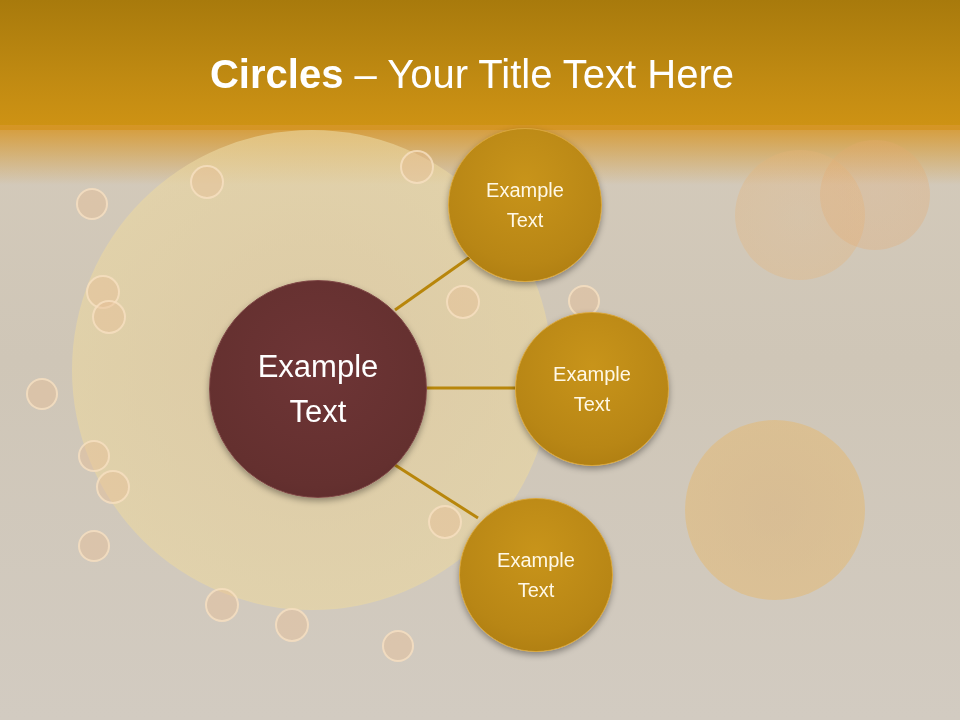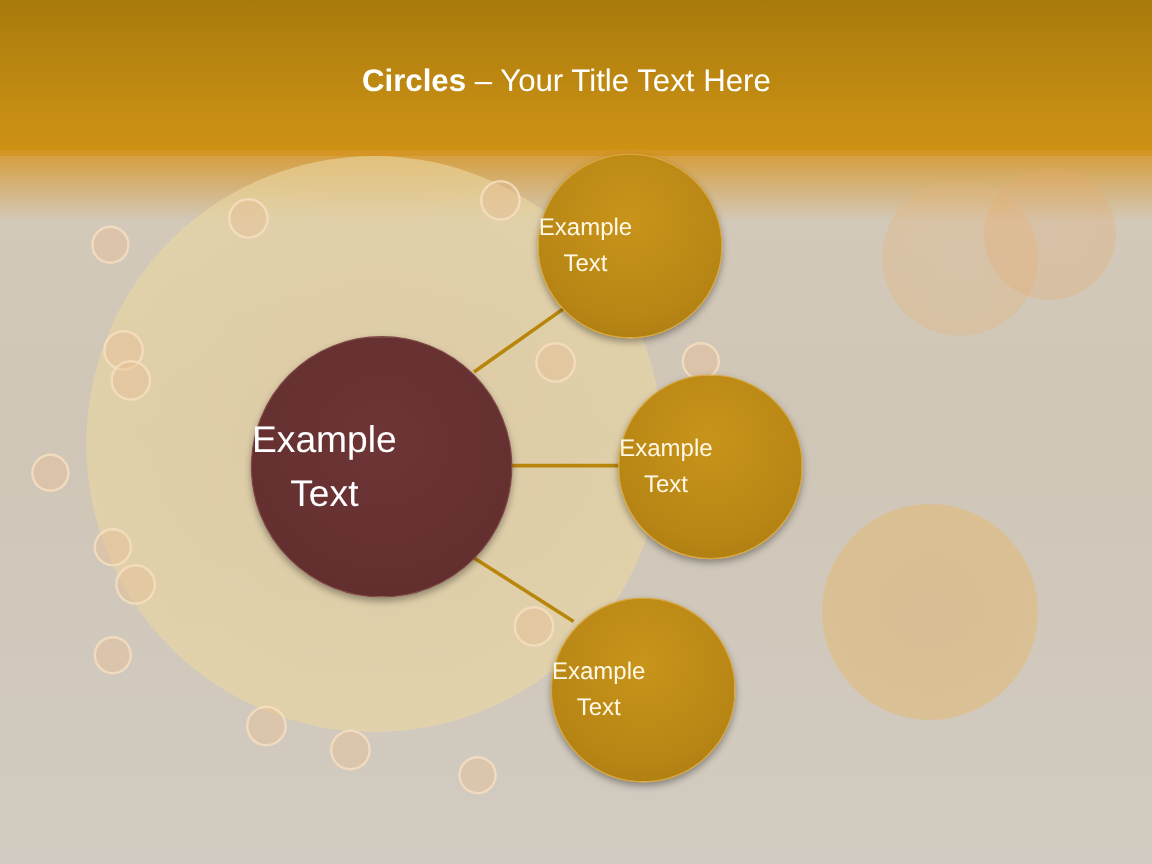--- a/index.html
+++ b/index.html
@@ -4,35 +4,35 @@
 <style>
   html, body { margin:0; padding:0; }
   body { width:960px; height:720px; overflow:hidden; position:relative;
     font-family: "Liberation Sans", "DejaVu Sans", sans-serif;
     background: linear-gradient(to bottom, #d6ccbc 0%, #cfc6b7 50%, #d2cbc1 100%); }
   .header { position:absolute; left:0; top:0; width:960px; height:130px;
     background: linear-gradient(to bottom, #a87a0c 0%, #c08a12 60%, #cf9314 100%); }
   .header-fade { position:absolute; left:0; top:125px; width:960px; height:60px;
     background: linear-gradient(to bottom, rgba(214,150,40,0.9), rgba(214,180,120,0)); }
   .title { position:absolute; left:0; top:52px; width:944px; text-align:center;
-    color:#fff; font-size:26px; }
+    color:#fff; font-size:40px; }
   .title b { font-weight:bold; }
   .bg-cell { position:absolute; border-radius:50%; }
   .cell-main { left:72px; top:130px; width:480px; height:480px;
     background: radial-gradient(circle at 50% 50%, rgba(230,205,150,0.55) 0%, rgba(235,215,160,0.6) 70%, rgba(250,240,170,0.9) 92%, rgba(240,225,140,0.0) 100%); }
   .cell-right { left:685px; top:420px; width:180px; height:180px;
     background: radial-gradient(circle, rgba(225,175,100,0.45) 0%, rgba(230,185,110,0.5) 80%, rgba(230,190,120,0) 100%); }
   .cell-tr { left:735px; top:150px; width:130px; height:130px;
     background: radial-gradient(circle, rgba(230,180,120,0.25) 0%, rgba(230,180,120,0.35) 85%, rgba(230,180,120,0) 100%); }
   .cell-tr2 { left:820px; top:140px; width:110px; height:110px;
     background: radial-gradient(circle, rgba(230,170,110,0.25) 0%, rgba(230,170,110,0.3) 85%, rgba(230,170,110,0) 100%); }
   .blob { position:absolute; border-radius:50%; border:2px solid rgba(250,230,200,0.7);
     background: rgba(230,190,150,0.45); }
   svg.lines { position:absolute; left:0; top:0; }
-  .circle { position:absolute; border-radius:50%; display:flex; align-items:center; 
+  .circle { position:absolute; border-radius:50%; display:flex; align-items:center; justify-content:center;
     text-align:center; color:#fff; box-shadow: 0 3px 6px rgba(0,0,0,0.35); }
   .c-gold { background: radial-gradient(circle at 50% 35%, #c8941a 0%, #b88615 65%, #a8780f 100%);
     border:1px solid #d9a63a; font-size:20px; line-height:30px; color:#fff8e6; }
   .c-center { left:209px; top:280px; width:216px; height:216px; font-size:31px; line-height:45px;
     background: radial-gradient(circle at 50% 40%, #6e3536 0%, #64302f 70%, #58292a 100%); border:1px solid #7e4645; }
   .c1 { left:448px; top:128px; width:152px; height:152px; }
   .c2 { left:515px; top:312px; width:152px; height:152px; }
   .c3 { left:459px; top:498px; width:152px; height:152px; }
 </style>
 </head>

